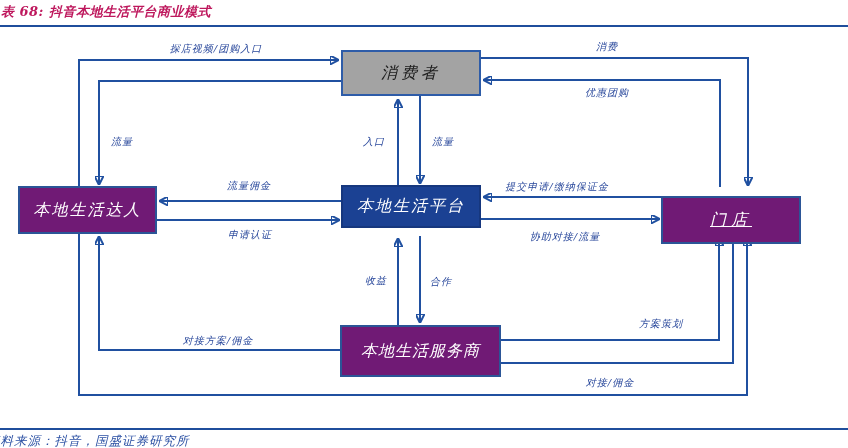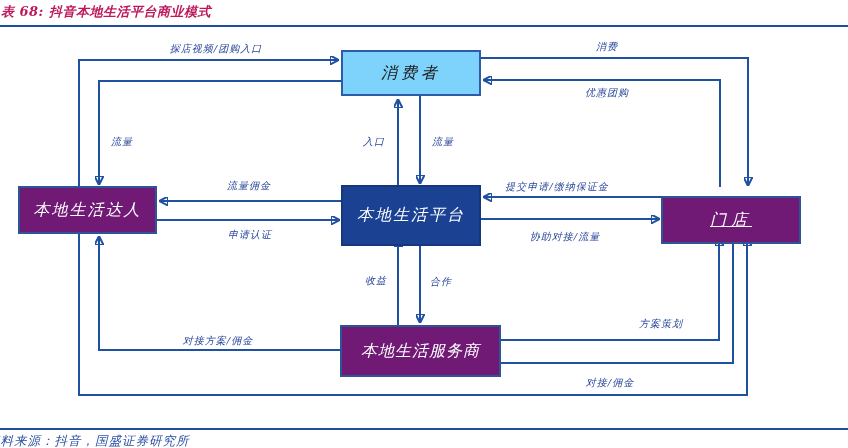--- a/index.html
+++ b/index.html
@@ -16,25 +16,25 @@
               color:#2B50A3;white-space:nowrap;letter-spacing:1px;}
 
   svg.edges{position:absolute;top:0;left:0;}
   svg.edges path{fill:none;stroke:#2050A0;stroke-width:2;}
 
   .node{position:absolute;display:flex;align-items:center;justify-content:center;
         box-sizing:border-box;border:2px solid #2B5597;font-style:italic;
         font-size:16px;letter-spacing:2px;white-space:nowrap;}
   .node.mid{background:#701a75;color:#ffffff;}
   .node.dark{background:#1B4193;border-color:#16377E;color:#ffffff;}
-  .node.light{background:#7dd3fc;border-color:#2E5CA8;color:#202020;letter-spacing:4px;}
+  .node.light{background:#a3a3a3;border-color:#2E5CA8;color:#202020;letter-spacing:4px;}
 
   #node-consumer{left:341px;top:50px;width:140px;height:46px;}
   #node-influencer{left:18px;top:186px;width:139px;height:48px;}
-  #node-platform{left:341px;top:185px;width:140px;height:61px;}
+  #node-platform{left:341px;top:185px;width:140px;height:43px;}
   #node-store{left:661px;top:196px;width:140px;height:48px;letter-spacing:5px;text-decoration:underline;}
   #node-provider{left:340px;top:325px;width:161px;height:52px;letter-spacing:1px;}
 
   .elabel{position:absolute;transform:translate(-50%,-50%);font-size:10px;font-style:italic;
           color:#28479B;white-space:nowrap;letter-spacing:1px;}
 </style>
 </head>
 <body>
 
 <div id="stage">

